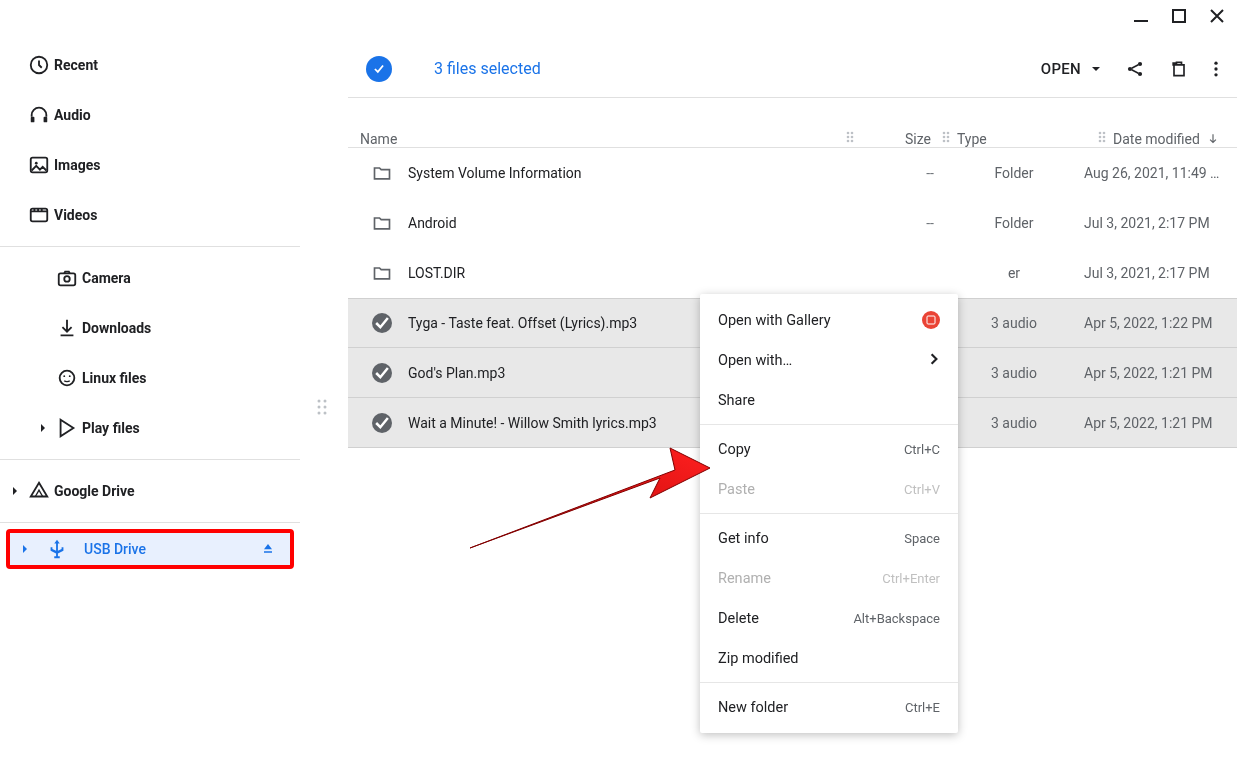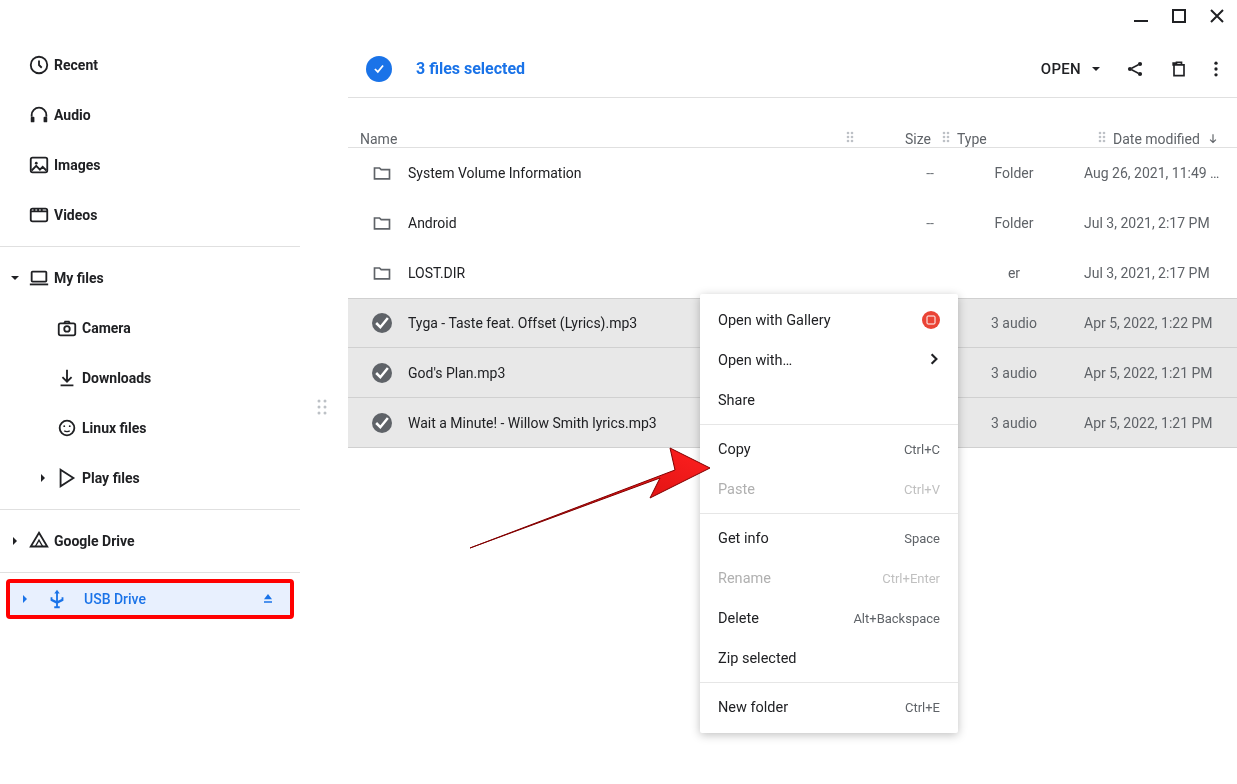--- a/index.html
+++ b/index.html
@@ -85,21 +85,21 @@
     border-bottom: 1px solid var(--border);
     padding-right: 18px;
     gap: 24px;
   }
   .badge-check {
     width: 26px; height:26px; border-radius:50%;
     background: var(--blue);
     display:flex; align-items:center; justify-content:center;
     margin-left: 18px;
   }
-  .sel-text { color: var(--blue); font-weight:700; font-size:16px; margin-left: 0; }
+  .sel-text { color: var(--blue); font-weight:400; font-size:16px; margin-left: 18px; }
   .spacer { flex:1; }
   .open-btn { font-weight:500; letter-spacing:.3px; display:flex; align-items:center; gap:10px; font-size:15px;}
   .tb-icon svg { width:20px; height:20px; display:block; }
   .tb-icon.menu svg { width:6px; }
 
   
   .cols {
     display:flex;
     align-items:flex-end;
     height:50px;
@@ -232,34 +232,20 @@
         <svg viewBox="0 0 24 24">
           <rect x="3" y="5" width="18" height="14" rx="2" fill="none" stroke="currentColor" stroke-width="2"></rect>
           <path d="M3 8h18M7 5v3M11 5v3M15 5v3" stroke="currentColor" stroke-width="2"></path>
         </svg>
       </span>
     <span>Videos</span>
   </div>
 
   <div class="side-sep"></div>
 
-  <div class="side-item">
-    <span class="caret">
-        <svg width="10" height="10" viewBox="0 0 10 10">
-          <path d="M1 3l4 4 4-4" fill="currentColor"></path>
-        </svg>
-      </span>
-    <span class="side-icon">
-        <svg viewBox="0 0 24 24">
-          <rect x="4" y="5" width="16" height="11" rx="1" fill="none" stroke="currentColor" stroke-width="2"></rect>
-          <path d="M2 19h20" stroke="currentColor" stroke-width="2"></path>
-        </svg>
-      </span>
-    <span>My files</span>
-  </div>
 
   <div class="side-item indent">
     <span class="side-icon">
         <svg viewBox="0 0 24 24">
           <rect x="3" y="7" width="18" height="13" rx="2" fill="none" stroke="currentColor" stroke-width="2"></rect>
           <path d="M9 7l1-2h4l1 2" stroke="currentColor" stroke-width="2" fill="none"></path>
           <circle cx="12" cy="13" r="3" fill="none" stroke="currentColor" stroke-width="2"></circle>
         </svg>
       </span>
     <span>Camera</span>
@@ -528,21 +514,21 @@
   </div>
   <div class="ctx-item disabled">
     <span>Rename</span>
     <span class="shortcut">Ctrl+Enter</span>
   </div>
   <div class="ctx-item">
     <span>Delete</span>
     <span class="shortcut">Alt+Backspace</span>
   </div>
   <div class="ctx-item">
-    <span>Zip selected</span>
+    <span>Zip modified</span>
       <span></span>
   </div>
   <div class="ctx-sep"></div>
   <div class="ctx-item">
     <span>New folder</span>
     <span class="shortcut">Ctrl+E</span>
   </div>
 </div>
 
 <svg class="arrow" width="260" height="120" viewBox="0 0 260 120">

